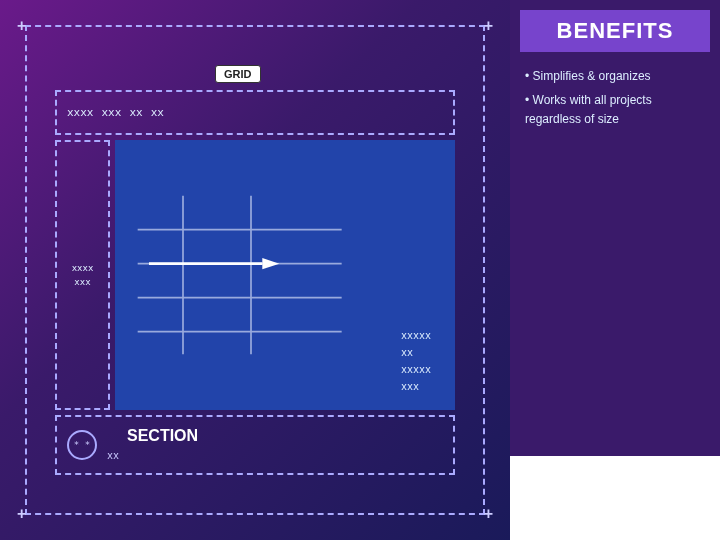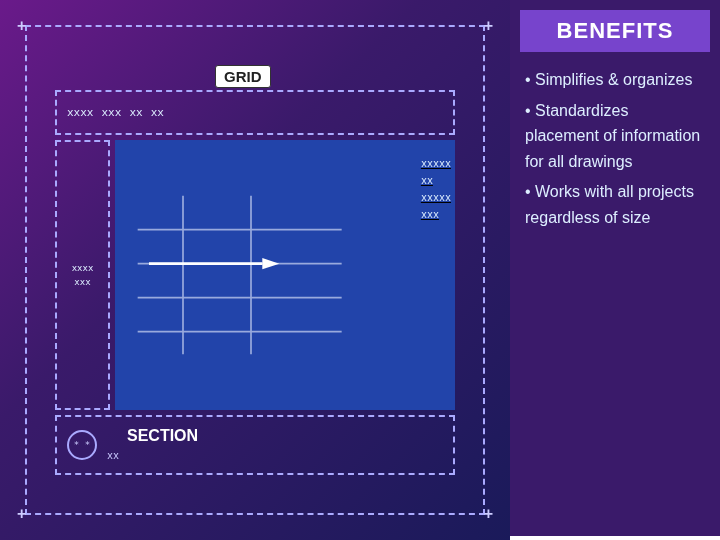--- a/index.html
+++ b/index.html
@@ -59,21 +59,21 @@
     .grid-area {
       position: relative;
       margin-bottom: 5px;
     }
 
     .grid-badge {
       background: white;
       border: 1px solid #333;
       border-radius: 3px;
       padding: 2px 8px;
-      font-size: 15px;
+      font-size: 11px;
       font-weight: bold;
       color: #222;
       display: inline-block;
       position: absolute;
       top: 0;
       left: 160px;
     }
 
     
     .top-labels {
@@ -121,24 +121,23 @@
       white-space: nowrap;
     }
 
     
     .blue-box {
       flex: 1;
       background: #2244aa;
       position: relative;
       display: flex;
       flex-direction: column;
-      justify-content: flex-start;
+      justify-content: flex-end;
       align-items: flex-end;
-      padding: 15px 4px;
-      text-decoration: underline;
+      padding: 15px 24px;
     }
 
     
     .blue-box svg {
       position: absolute;
       top: 0; left: 0;
       width: 100%; height: 100%;
     }
 
     .content-labels {
@@ -193,41 +192,41 @@
 
     .section-sub {
       color: #ccccff;
       font-size: 10px;
       font-family: monospace;
     }
 
     
     .right-panel {
       width: 210px;
-      height: 536px;
+      height: 456px;
       background: #3a1a6a;
       display: flex;
       flex-direction: column;
       padding: 10px;
     }
 
     .benefits-title {
       background: #7744cc;
       color: white;
       text-align: center;
       font-size: 22px;
       font-weight: bold;
       padding: 8px 5px;
       margin-bottom: 10px;
       letter-spacing: 1px;
     }
 
     .benefits-body {
       color: #ddeeff;
-      font-size: 16px;
+      font-size: 12px;
       line-height: 1.6;
       padding: 5px;
     }
 
     .benefits-body .bullet {
       margin-bottom: 5px;
     }
   </style>
 </head>
 <body>
@@ -293,16 +292,15 @@
       </div>
 
     </div>
   </div>
 </div>
 
 <div class="right-panel">
   <div class="benefits-title">BENEFITS</div>
   <div class="benefits-body">
     <div class="bullet">• Simplifies &amp; organizes</div>
-    <div class="bullet">• Standardizes placement of information for all drawings</div>
     <div class="bullet">• Works with all projects regardless of size</div>
   </div>
 </div>
 
 </body></html>

